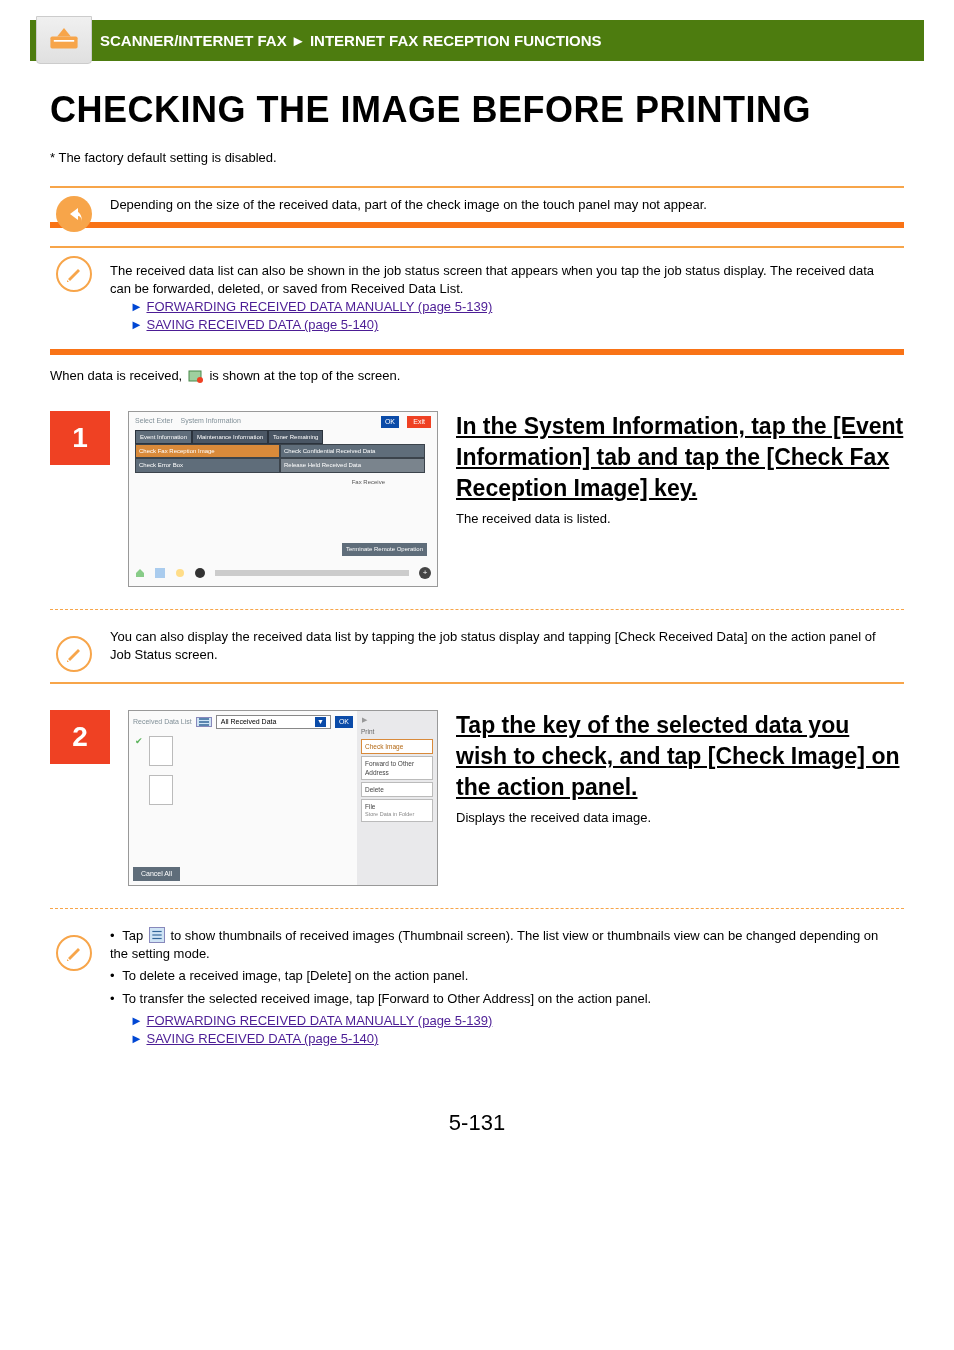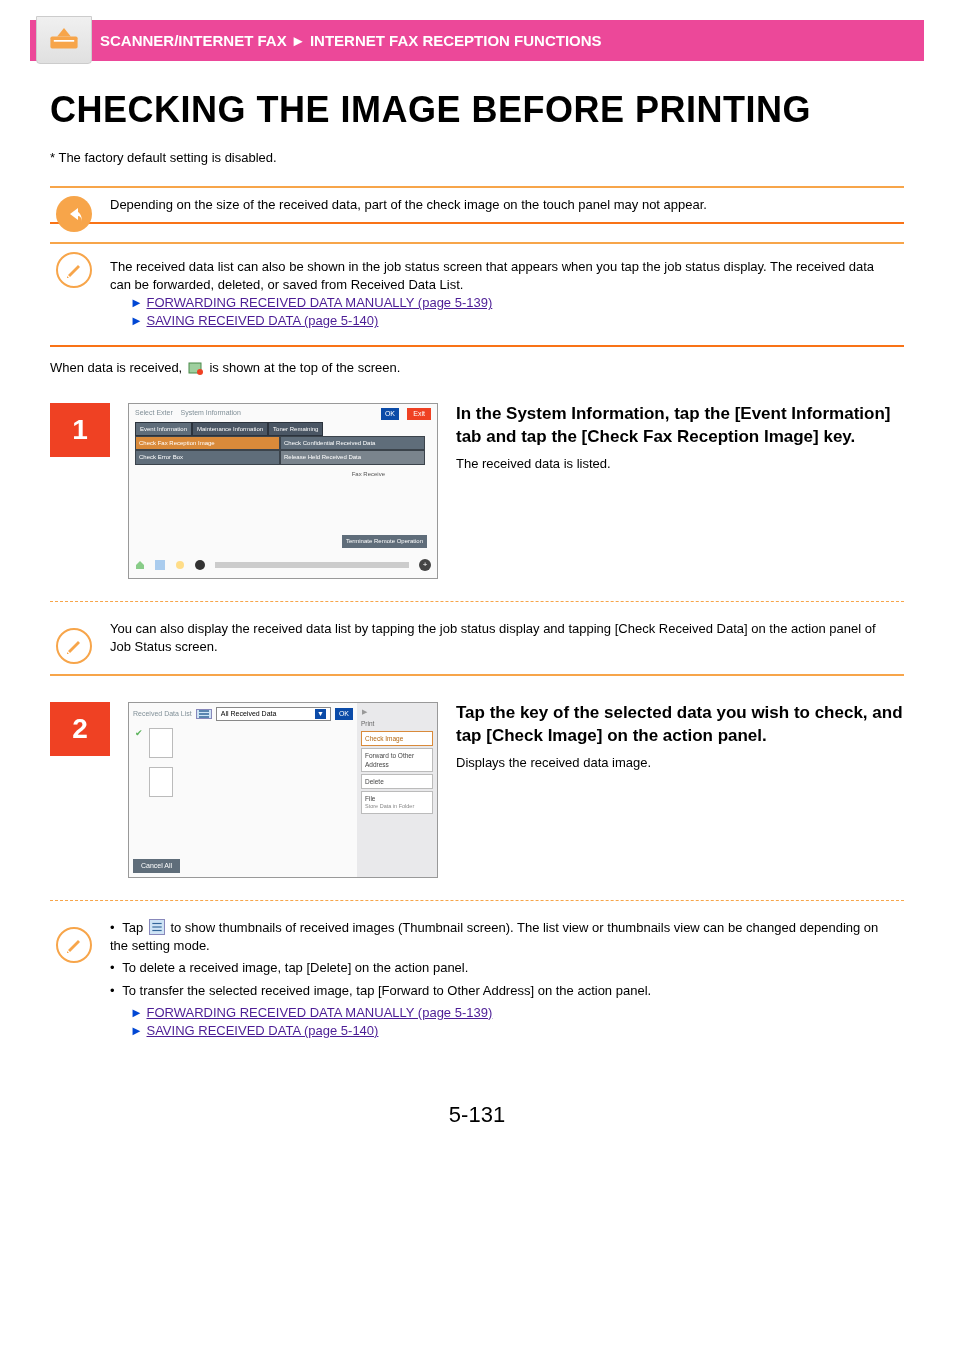--- a/index.html
+++ b/index.html
@@ -5,21 +5,21 @@
   * { margin: 0; padding: 0; box-sizing: border-box; }
   body {
     font-family: Arial, Helvetica, sans-serif;
     width: 954px;
     color: #000;
     background: #fff;
     font-size: 13px;
     line-height: 1.4;
   }
   .header-bar {
-    background: #ec4899;
+    background: #4d7c0f;
     color: #fff;
     font-weight: bold;
     font-size: 15px;
     padding: 10px 12px 10px 70px;
     position: relative;
     margin: 20px 30px 20px 30px;
   }
   .header-icon {
     position: absolute;
     left: 6px;
@@ -32,21 +32,21 @@
     display: flex;
     align-items: center;
     justify-content: center;
   }
   .header-icon svg { width: 34px; height: 28px; }
   .content { padding: 0 50px; }
   h1 { font-size: 36px; font-weight: bold; margin: 24px 0 14px; letter-spacing: 0.5px; }
   .intro p { margin: 2px 0; }
   .notice-block {
     border-top: 2px solid #f7a54a;
-    border-bottom: 2px solid #f97316;
+    border-bottom: 6px solid #f97316;
     padding: 14px 8px 14px 60px;
     position: relative;
     margin-top: 18px;
   }
   .notice-block.tight { padding-top: 8px; padding-bottom: 8px; }
   .notice-icon {
     position: absolute;
     left: 6px;
     top: 8px;
     width: 36px;
@@ -97,21 +97,21 @@
   .step-shot {
     flex: 0 0 310px;
     border: 1px solid #999;
     height: 176px;
     position: relative;
     font-size: 7px;
     background:#fafafa;
     overflow:hidden;
   }
   .step-text { flex: 1; }
-  .step-text h3 { font-size: 17px; font-weight: bold; margin-bottom: 6px; line-height:1.35;}
+  .step-text h3 { font-size: 23px; font-weight: bold; margin-bottom: 6px; line-height:1.35;text-decoration:underline;}
   .step-text p { font-size: 13px; }
 
   .dashed-sep {
     border: none;
     border-top: 1px dashed #f7a54a;
     margin: 22px 0 14px;
   }
 
   
   .ss1 .top { padding:4px 6px; color:#819098;}

